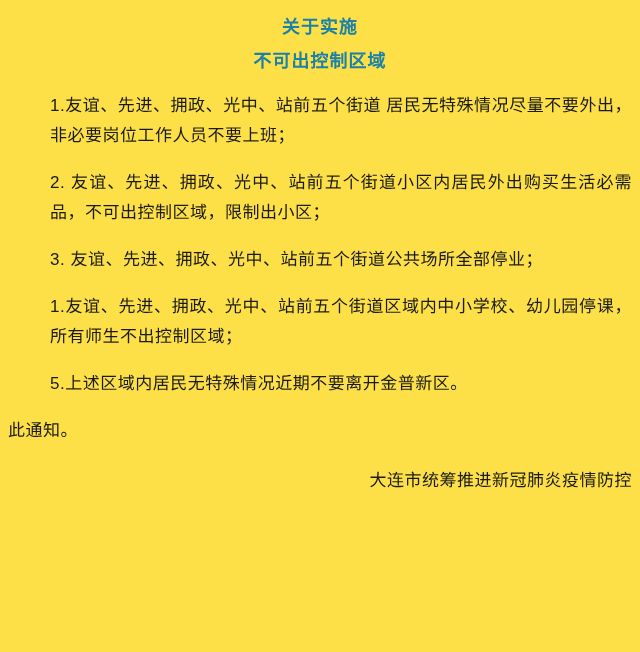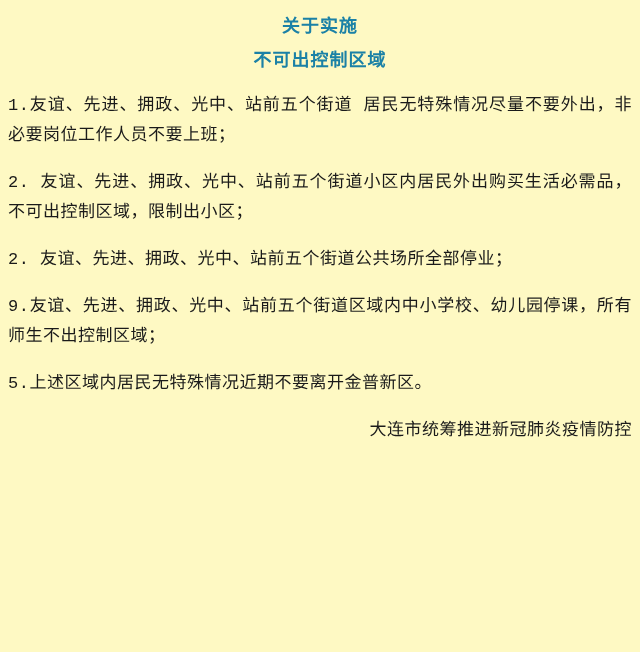--- a/index.html
+++ b/index.html
@@ -33,45 +33,47 @@
     line-height: 30px;
   }
   .para {
     margin: 0 0 17px 0;
     text-align: justify;
     text-justify: inter-ideograph;
     letter-spacing: 0.5px;
   }
   .para.item {
     margin-bottom: 17px;
+    margin-left: 42px;
   }
   .closing {
     margin: 0 0 20px 0;
   }
   .signature {
     text-align: right;
     margin: 0;
     letter-spacing: 0.5px;
   }
 </style>
 </head>
 <body>
 
-<div class="page" style="background: #fef9c3; font-family: Liberation Mono, monospace;">
+<div class="page" style="background: #fde047;">
 
   <div class="title-block" style="color: rgb(27, 129, 166);">
     <div class="title-line">关于实施</div>
     <div class="title-line">不可出控制区域</div>
   </div>
 
   <div class="doc-body" style="color: rgb(26, 26, 26);">
 
     <p class="para item">1.友谊、先进、拥政、光中、站前五个街道  居民无特殊情况尽量不要外出，非必要岗位工作人员不要上班；</p>
     <p class="para item">2. 友谊、先进、拥政、光中、站前五个街道小区内居民外出购买生活必需品，不可出控制区域，限制出小区；</p>
-    <p class="para item">2. 友谊、先进、拥政、光中、站前五个街道公共场所全部停业；</p>
-    <p class="para item">9.友谊、先进、拥政、光中、站前五个街道区域内中小学校、幼儿园停课，所有师生不出控制区域；</p>
+    <p class="para item">3. 友谊、先进、拥政、光中、站前五个街道公共场所全部停业；</p>
+    <p class="para item">1.友谊、先进、拥政、光中、站前五个街道区域内中小学校、幼儿园停课，所有师生不出控制区域；</p>
     <p class="para item">5.上述区域内居民无特殊情况近期不要离开金普新区。</p>
 
+    <p class="para closing">此通知。</p>
 
     <p class="signature">大连市统筹推进新冠肺炎疫情防控</p>
   </div>
 
 </div>
 
 </body></html>

